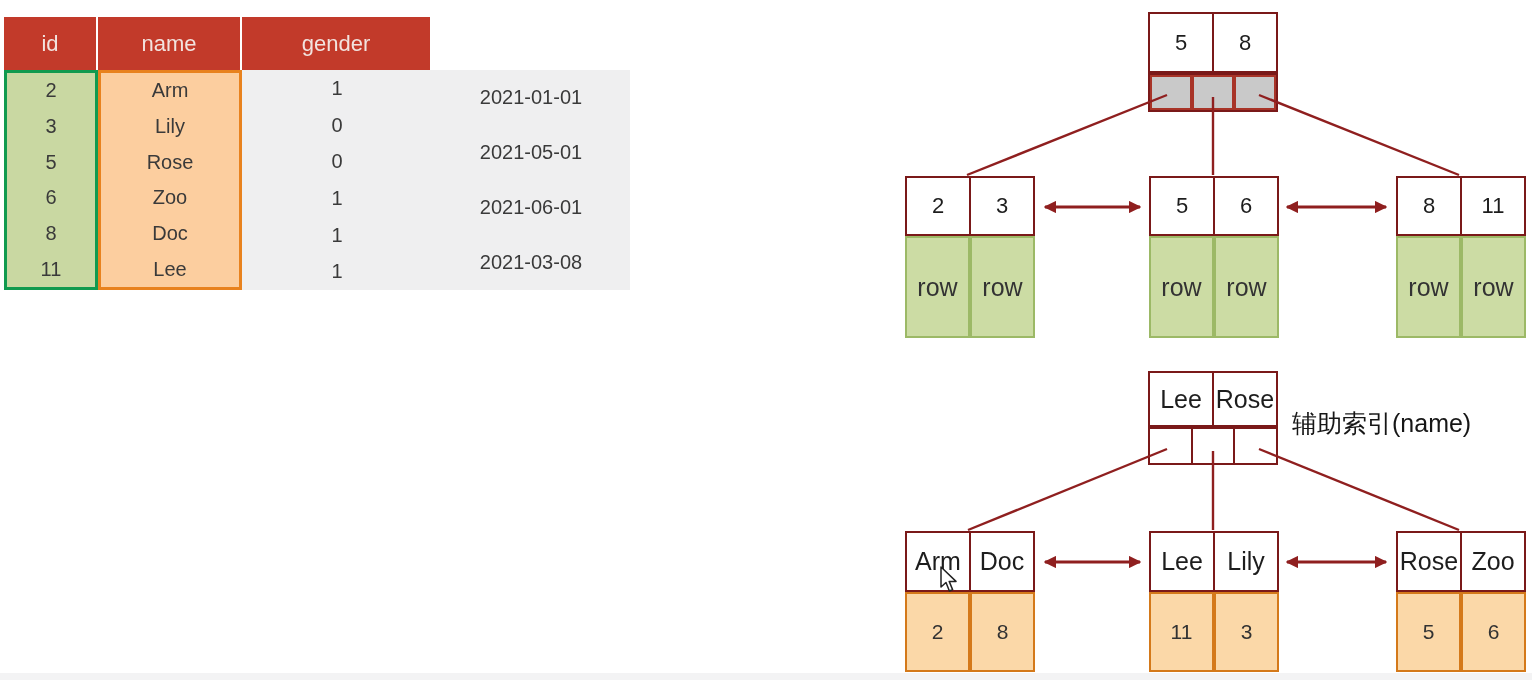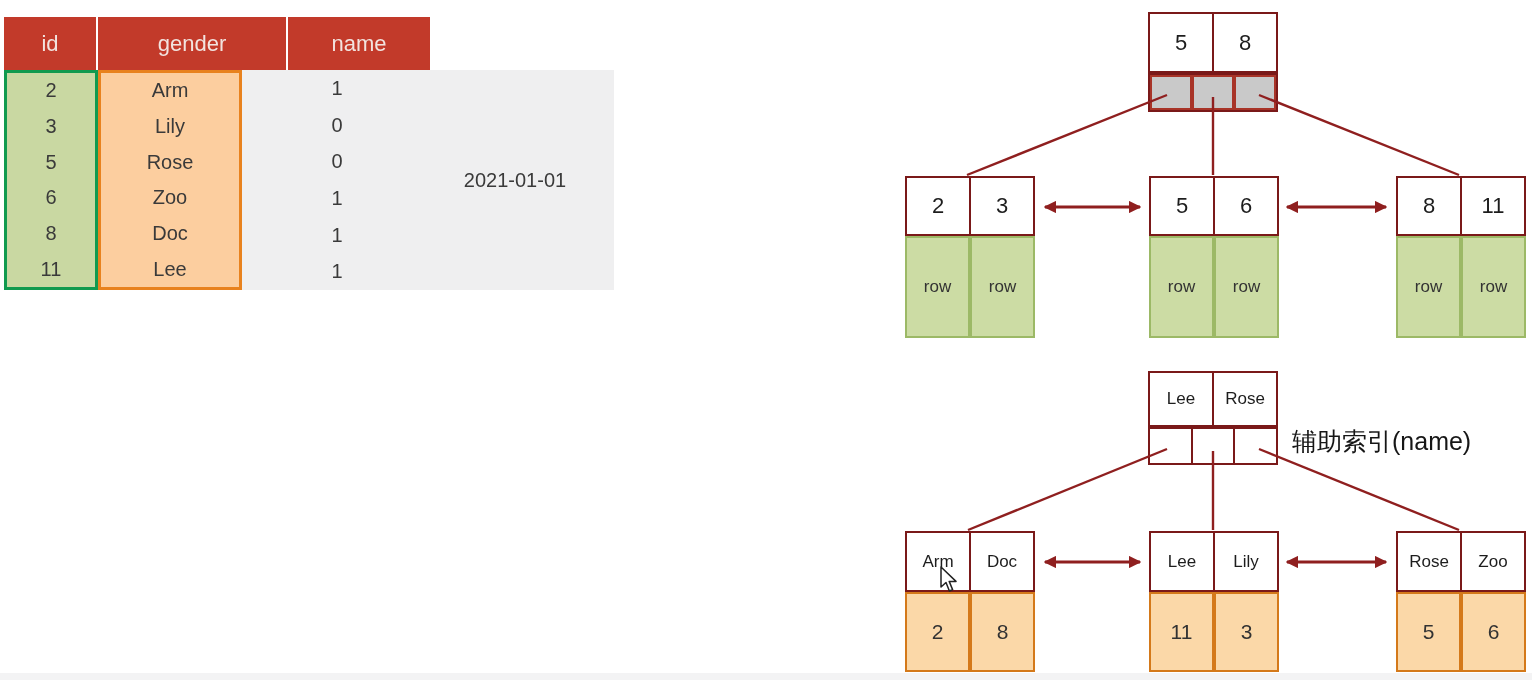--- a/index.html
+++ b/index.html
@@ -21,34 +21,34 @@
     position:absolute; top:53px; height:220px;
     display:flex; flex-direction:column; box-sizing:border-box;
   }
   .tcol .cell {
     flex:1; display:flex; align-items:center; justify-content:center;
     font-size:20px; color:#3a3a3a;
   }
   .col-id   { left:0;   width:94px;  background:#c9d8a2; border:3px solid #119a4f; }
   .col-name { left:94px; width:144px; background:#fcce9f; border:3px solid #e8821e; }
   .col-gender  { left:238px; width:190px; background:#efeff0; }
-  .col-created { left:412px; width:198px; background:#efeff0; }
+  .col-created { left:428px; width:198px; background:#efeff0; }
 
   
   .node { position:absolute; box-sizing:border-box; }
   .keys {
     display:flex; background:#ffffff; box-sizing:border-box;
     border:2px solid #7a1919;
   }
   .keys .k {
     flex:1; display:flex; align-items:center; justify-content:center;
     color:#1d1d1d; box-sizing:border-box;
   }
   .keys .k + .k { border-left:2px solid #7a1919; }
-  .f22 { font-size:22px; } .f19 { font-size:17px; } .f21 { font-size:21px; }
+  .f22 { font-size:22px; } .f19 { font-size:25px; } .f21 { font-size:21px; }
 
   .ptrrow {
     display:flex; box-sizing:border-box;
     border:2px solid #7a1919; border-top:2px solid #7a1919;
   }
   .ptrrow .ptr { flex:1; box-sizing:border-box; }
   .ptrrow.gray .ptr { background:#c9c9c9; border:2px solid #a83428; }
   .ptrrow.gray .ptr + .ptr { border-left:2px solid #a83428; }
   .ptrrow.white .ptr { background:#ffffff; }
   .ptrrow.white .ptr + .ptr { border-left:2px solid #7a1919; }
@@ -72,22 +72,22 @@
   }
 </style>
 </head>
 <body>
 
 <div class="stage">
 
   <div class="tbl">
     <div class="thead">
       <div class="th sep" style="width:94px">id</div>
+      <div class="th sep" style="width:144px">name</div>
       <div class="th sep" style="width:190px">gender</div>
-      <div class="th sep" style="width:144px">name</div>
     </div>
 
     <div class="tcol col-id">
       <div class="cell">2</div>
       <div class="cell">3</div>
       <div class="cell">5</div>
       <div class="cell">6</div>
       <div class="cell">8</div>
       <div class="cell">11</div>
     </div>
@@ -105,20 +105,23 @@
       <div class="cell">1</div>
       <div class="cell">0</div>
       <div class="cell">0</div>
       <div class="cell">1</div>
       <div class="cell">1</div>
       <div class="cell">1</div>
     </div>
 
     <div class="tcol col-created">
       <div class="cell">2021-01-01</div>
+      <div class="cell">2021-05-01</div>
+      <div class="cell">2021-06-01</div>
+      <div class="cell">2021-03-08</div>
     </div>
   </div>
 
   <div class="node" style="left:1148px; top:12px; width:130px">
     <div class="keys" style="height:61px">
       <div class="k f22">5</div>
       <div class="k f22">8</div>
     </div>
     <div class="ptrrow gray" style="height:39px">
       <div class="ptr"></div>
@@ -166,21 +169,21 @@
       <div class="k f19">Lee</div>
       <div class="k f19">Rose</div>
     </div>
     <div class="ptrrow white" style="height:38px">
       <div class="ptr"></div>
       <div class="ptr"></div>
       <div class="ptr"></div>
     </div>
   </div>
 
-  <div class="tree-label" style="left:1292px; top:425px">辅助索引(name)</div>
+  <div class="tree-label" style="left:1292px; top:407px">辅助索引(name)</div>
 
   <div class="node" style="left:905px; top:531px; width:130px">
     <div class="keys" style="height:61px">
       <div class="k f19">Arm</div>
       <div class="k f19">Doc</div>
     </div>
     <div class="vrow orange" style="height:80px">
       <div class="v f21">2</div>
       <div class="v f21">8</div>
     </div>

